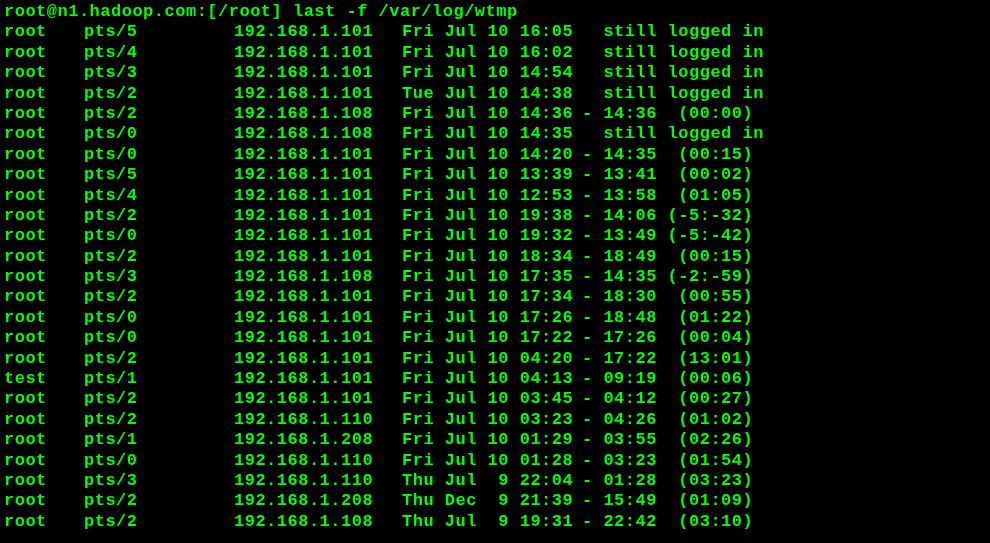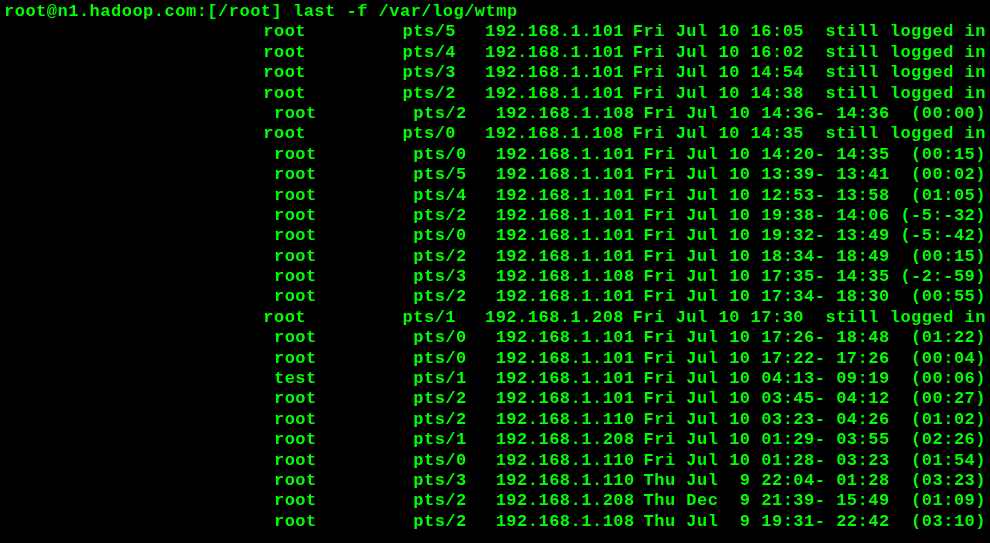--- a/index.html
+++ b/index.html
@@ -19,50 +19,49 @@
       font-weight: bold;
       letter-spacing: 0.5px;
     }
     .prompt-line {
       white-space: pre;
       line-height: 1.2;
     }
     .output-line {
       white-space: pre;
       line-height: 1.2;
-      text-align: right;
     }
     .col-user { display: inline-block; width: 80px; }
     .col-tty { display: inline-block; width: 150px; }
     .col-host { display: inline-block; width: 168px; }
     .col-login { display: inline-block; width: 180px; }
     .col-rest { display: inline-block; }
   </style>
 </head>
 <body>
 
 <div class="prompt-line">root@n1.hadoop.com:[/root] last -f /var/log/wtmp</div>
 <div id="output">
     <div class="output-line"><span class="col-user">root</span><span class="col-tty">pts/5</span><span class="col-host">192.168.1.101</span><span class="col-login">Fri Jul 10 16:05</span><span class="col-rest">  still logged in</span></div>
     <div class="output-line"><span class="col-user">root</span><span class="col-tty">pts/4</span><span class="col-host">192.168.1.101</span><span class="col-login">Fri Jul 10 16:02</span><span class="col-rest">  still logged in</span></div>
     <div class="output-line"><span class="col-user">root</span><span class="col-tty">pts/3</span><span class="col-host">192.168.1.101</span><span class="col-login">Fri Jul 10 14:54</span><span class="col-rest">  still logged in</span></div>
-    <div class="output-line"><span class="col-user">root</span><span class="col-tty">pts/2</span><span class="col-host">192.168.1.101</span><span class="col-login">Fri Jul 10 14:38</span><span class="col-rest">  still logged in</span></div>
+    <div class="output-line"><span class="col-user">root</span><span class="col-tty">pts/2</span><span class="col-host">192.168.1.101</span><span class="col-login">Tue Jul 10 14:38</span><span class="col-rest">  still logged in</span></div>
     <div class="output-line"><span class="col-user">root</span><span class="col-tty">pts/2</span><span class="col-host">192.168.1.108</span><span class="col-login">Fri Jul 10 14:36</span><span class="col-rest">- 14:36  (00:00)</span></div>
     <div class="output-line"><span class="col-user">root</span><span class="col-tty">pts/0</span><span class="col-host">192.168.1.108</span><span class="col-login">Fri Jul 10 14:35</span><span class="col-rest">  still logged in</span></div>
     <div class="output-line"><span class="col-user">root</span><span class="col-tty">pts/0</span><span class="col-host">192.168.1.101</span><span class="col-login">Fri Jul 10 14:20</span><span class="col-rest">- 14:35  (00:15)</span></div>
     <div class="output-line"><span class="col-user">root</span><span class="col-tty">pts/5</span><span class="col-host">192.168.1.101</span><span class="col-login">Fri Jul 10 13:39</span><span class="col-rest">- 13:41  (00:02)</span></div>
     <div class="output-line"><span class="col-user">root</span><span class="col-tty">pts/4</span><span class="col-host">192.168.1.101</span><span class="col-login">Fri Jul 10 12:53</span><span class="col-rest">- 13:58  (01:05)</span></div>
     <div class="output-line"><span class="col-user">root</span><span class="col-tty">pts/2</span><span class="col-host">192.168.1.101</span><span class="col-login">Fri Jul 10 19:38</span><span class="col-rest">- 14:06 (-5:-32)</span></div>
     <div class="output-line"><span class="col-user">root</span><span class="col-tty">pts/0</span><span class="col-host">192.168.1.101</span><span class="col-login">Fri Jul 10 19:32</span><span class="col-rest">- 13:49 (-5:-42)</span></div>
     <div class="output-line"><span class="col-user">root</span><span class="col-tty">pts/2</span><span class="col-host">192.168.1.101</span><span class="col-login">Fri Jul 10 18:34</span><span class="col-rest">- 18:49  (00:15)</span></div>
     <div class="output-line"><span class="col-user">root</span><span class="col-tty">pts/3</span><span class="col-host">192.168.1.108</span><span class="col-login">Fri Jul 10 17:35</span><span class="col-rest">- 14:35 (-2:-59)</span></div>
     <div class="output-line"><span class="col-user">root</span><span class="col-tty">pts/2</span><span class="col-host">192.168.1.101</span><span class="col-login">Fri Jul 10 17:34</span><span class="col-rest">- 18:30  (00:55)</span></div>
-    <div class="output-line"><span class="col-user">root</span><span class="col-tty">pts/1</span><span class="col-host">192.168.1.208</span><span class="col-login">Fri Jul 10 17:30</span><span class="col-rest">  still logged in</span></div>
     <div class="output-line"><span class="col-user">root</span><span class="col-tty">pts/0</span><span class="col-host">192.168.1.101</span><span class="col-login">Fri Jul 10 17:26</span><span class="col-rest">- 18:48  (01:22)</span></div>
     <div class="output-line"><span class="col-user">root</span><span class="col-tty">pts/0</span><span class="col-host">192.168.1.101</span><span class="col-login">Fri Jul 10 17:22</span><span class="col-rest">- 17:26  (00:04)</span></div>
+    <div class="output-line"><span class="col-user">root</span><span class="col-tty">pts/2</span><span class="col-host">192.168.1.101</span><span class="col-login">Fri Jul 10 04:20</span><span class="col-rest">- 17:22  (13:01)</span></div>
     <div class="output-line"><span class="col-user">test</span><span class="col-tty">pts/1</span><span class="col-host">192.168.1.101</span><span class="col-login">Fri Jul 10 04:13</span><span class="col-rest">- 09:19  (00:06)</span></div>
     <div class="output-line"><span class="col-user">root</span><span class="col-tty">pts/2</span><span class="col-host">192.168.1.101</span><span class="col-login">Fri Jul 10 03:45</span><span class="col-rest">- 04:12  (00:27)</span></div>
     <div class="output-line"><span class="col-user">root</span><span class="col-tty">pts/2</span><span class="col-host">192.168.1.110</span><span class="col-login">Fri Jul 10 03:23</span><span class="col-rest">- 04:26  (01:02)</span></div>
     <div class="output-line"><span class="col-user">root</span><span class="col-tty">pts/1</span><span class="col-host">192.168.1.208</span><span class="col-login">Fri Jul 10 01:29</span><span class="col-rest">- 03:55  (02:26)</span></div>
     <div class="output-line"><span class="col-user">root</span><span class="col-tty">pts/0</span><span class="col-host">192.168.1.110</span><span class="col-login">Fri Jul 10 01:28</span><span class="col-rest">- 03:23  (01:54)</span></div>
     <div class="output-line"><span class="col-user">root</span><span class="col-tty">pts/3</span><span class="col-host">192.168.1.110</span><span class="col-login">Thu Jul  9 22:04</span><span class="col-rest">- 01:28  (03:23)</span></div>
     <div class="output-line"><span class="col-user">root</span><span class="col-tty">pts/2</span><span class="col-host">192.168.1.208</span><span class="col-login">Thu Dec  9 21:39</span><span class="col-rest">- 15:49  (01:09)</span></div>
     <div class="output-line"><span class="col-user">root</span><span class="col-tty">pts/2</span><span class="col-host">192.168.1.108</span><span class="col-login">Thu Jul  9 19:31</span><span class="col-rest">- 22:42  (03:10)</span></div>
   </div>
 

